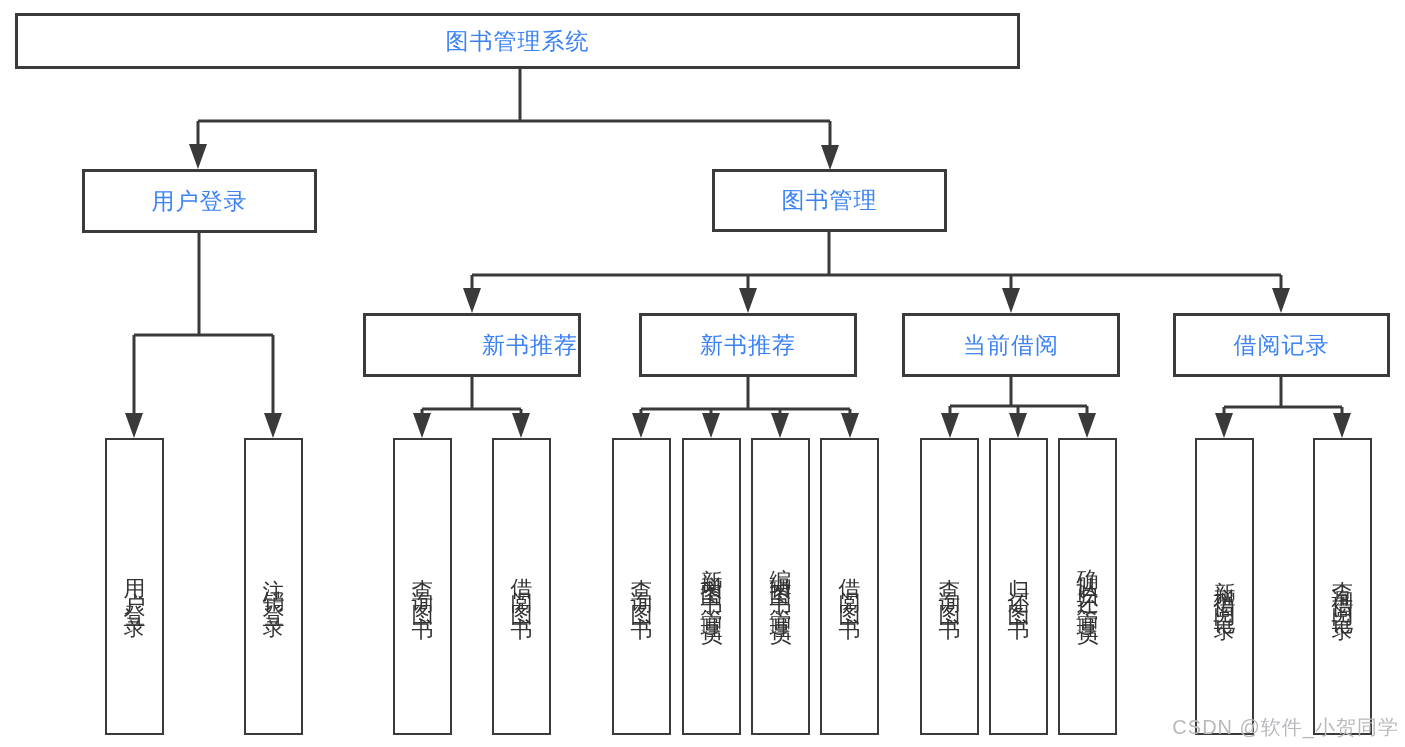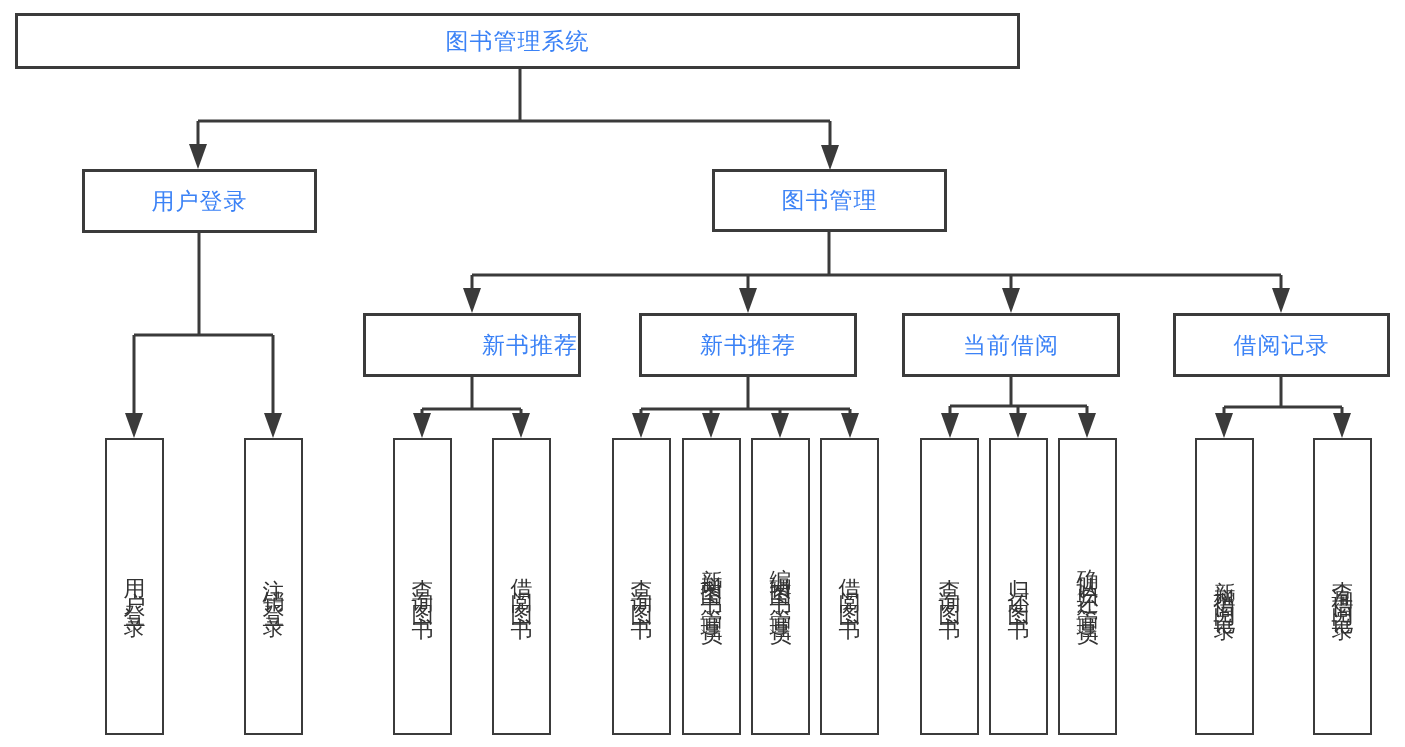--- a/index.html
+++ b/index.html
@@ -106,14 +106,15 @@
   <div class="vbox long" style="left:751px;">编辑图书（管理员）</div>
   <div class="vbox" style="left:820px;">借阅图书</div>
 
   <div class="vbox" style="left:920px;">查询图书</div>
   <div class="vbox" style="left:989px;">归还图书</div>
   <div class="vbox long" style="left:1058px;">确认归还（管理员）</div>
 
   <div class="vbox long" style="left:1195px;">新增借阅记录</div>
   <div class="vbox long" style="left:1313px;">查询借阅记录</div>
 
+  <div class="watermark">CSDN @软件_小贺同学</div>
 
 </div>
 
 </body></html>

